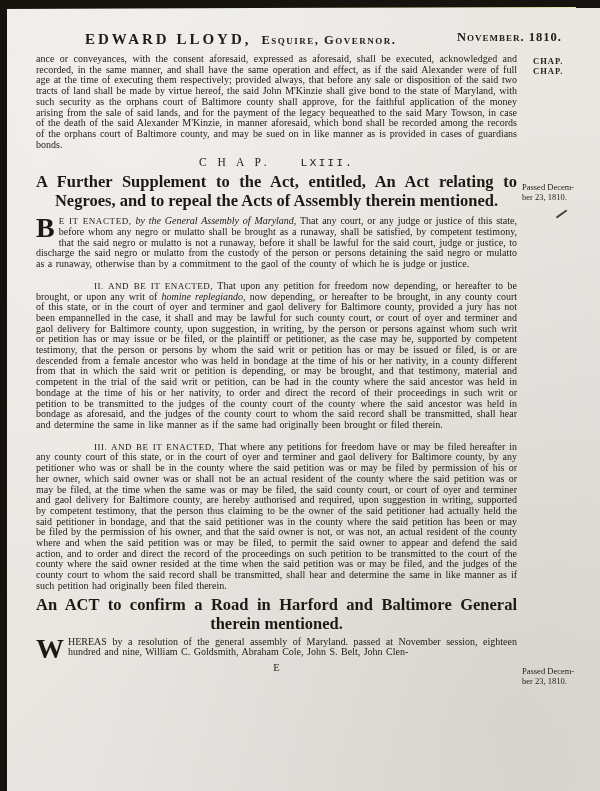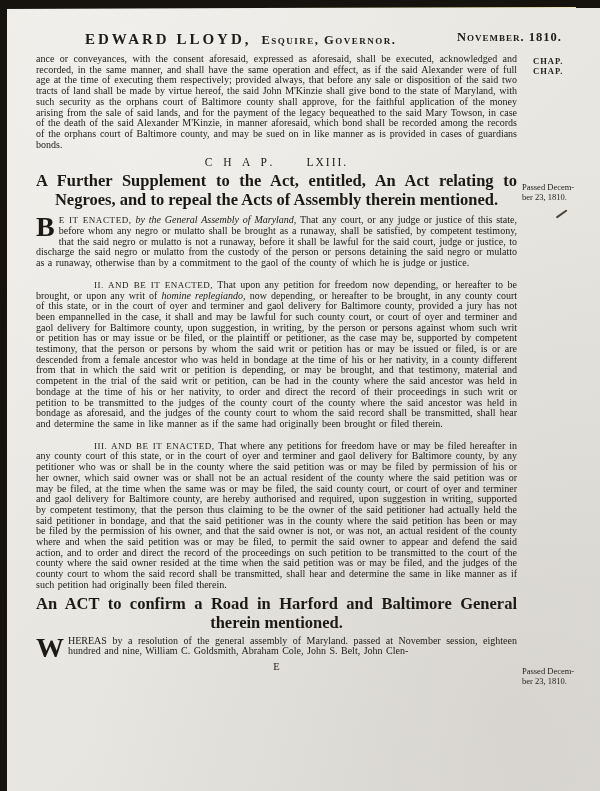--- a/index.html
+++ b/index.html
@@ -26,21 +26,21 @@
   .gov-title{font-size:12.5px;font-variant:small-caps;font-weight:bold;letter-spacing:1.5px;margin-left:6px;}
   .head-date{position:absolute;right:38px;font-size:12.5px;font-variant:small-caps;font-weight:bold;letter-spacing:1px;white-space:nowrap;}
   
   .main{position:absolute;left:29px;top:46px;width:481px;}
   .body-par{
     font-size:10px;line-height:10.7px;text-align:justify;
     color:#232019;word-spacing:1px;
   }
   .chap-line{text-align:center;font-size:11.5px;margin-top:6px;color:#232019;}
   .chap-word{letter-spacing:4px;margin-right:30px;}
-  .chap-num{letter-spacing:2px;}
+  .chap-num{letter-spacing:2px;font-family:Liberation Mono, monospace;}
   .act-title{
     font-size:16.5px;line-height:19px;text-align:justify;text-align-last:center;
     margin-top:3px;color:#1d1a15;font-weight:700;
   }
   .sec{margin-top:6px;}
   .sec-2{margin-top:11px;}
   .sec-3{margin-top:11px;}
   .dropcap{float:left;font-size:28px;line-height:21px;padding:1px 4px 0 0;font-weight:bold;color:#1d1a15;}
   .smallcaps{font-size:9px;letter-spacing:.6px;}
   .lead-caps{font-size:9px;letter-spacing:.5px;margin-left:48px;}

